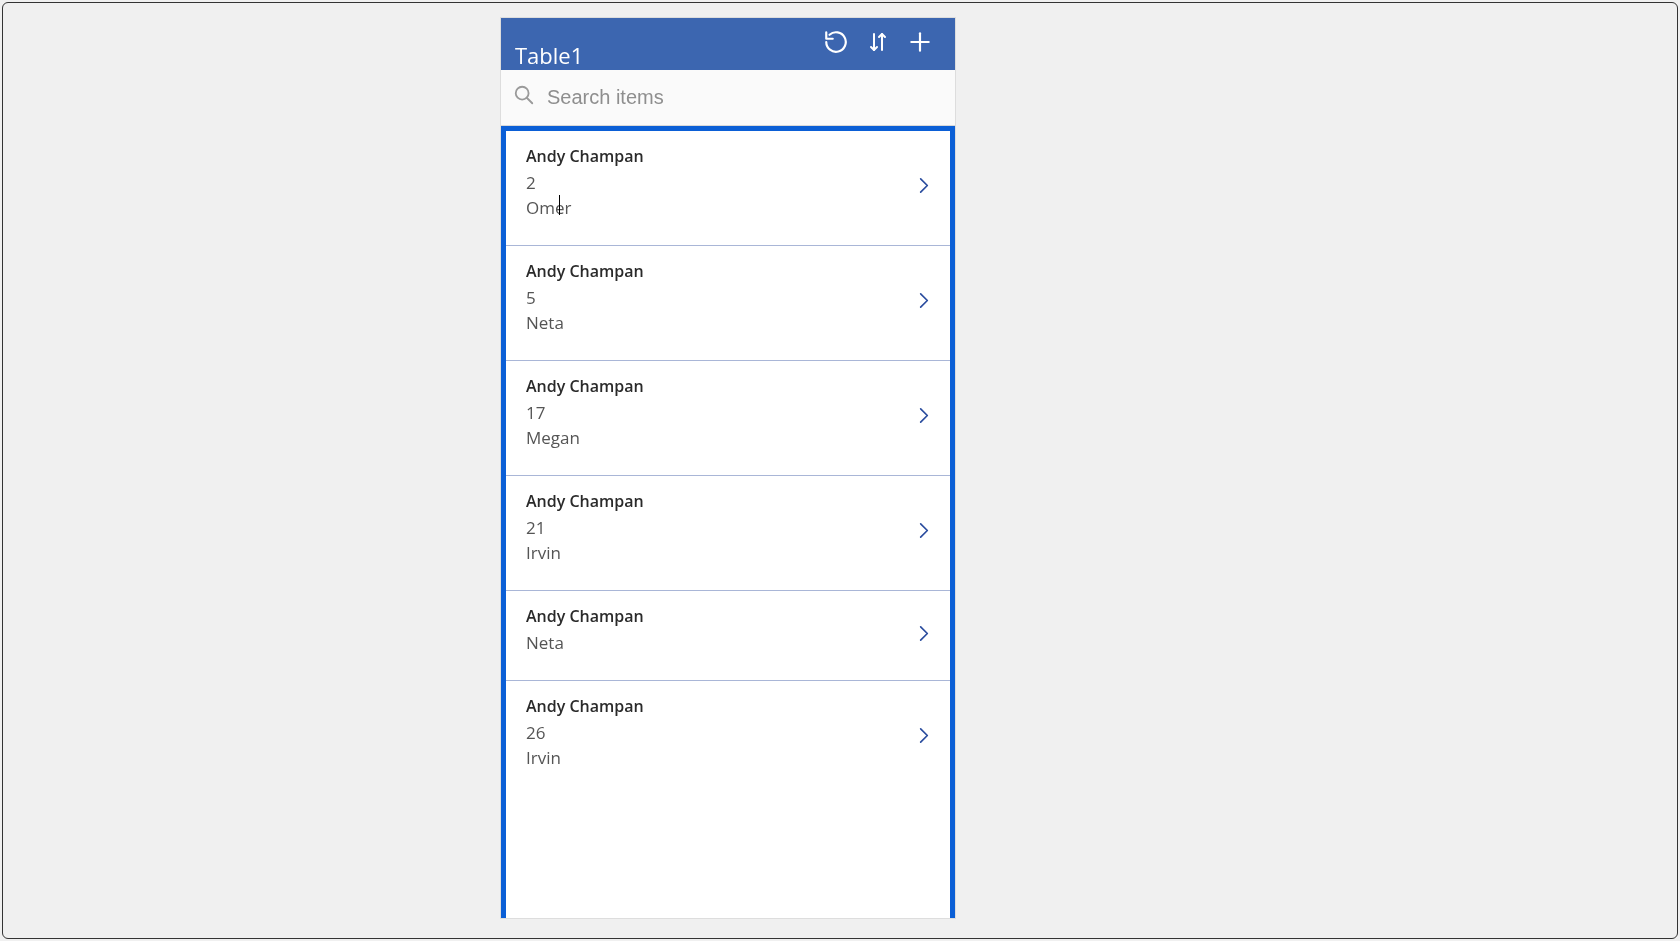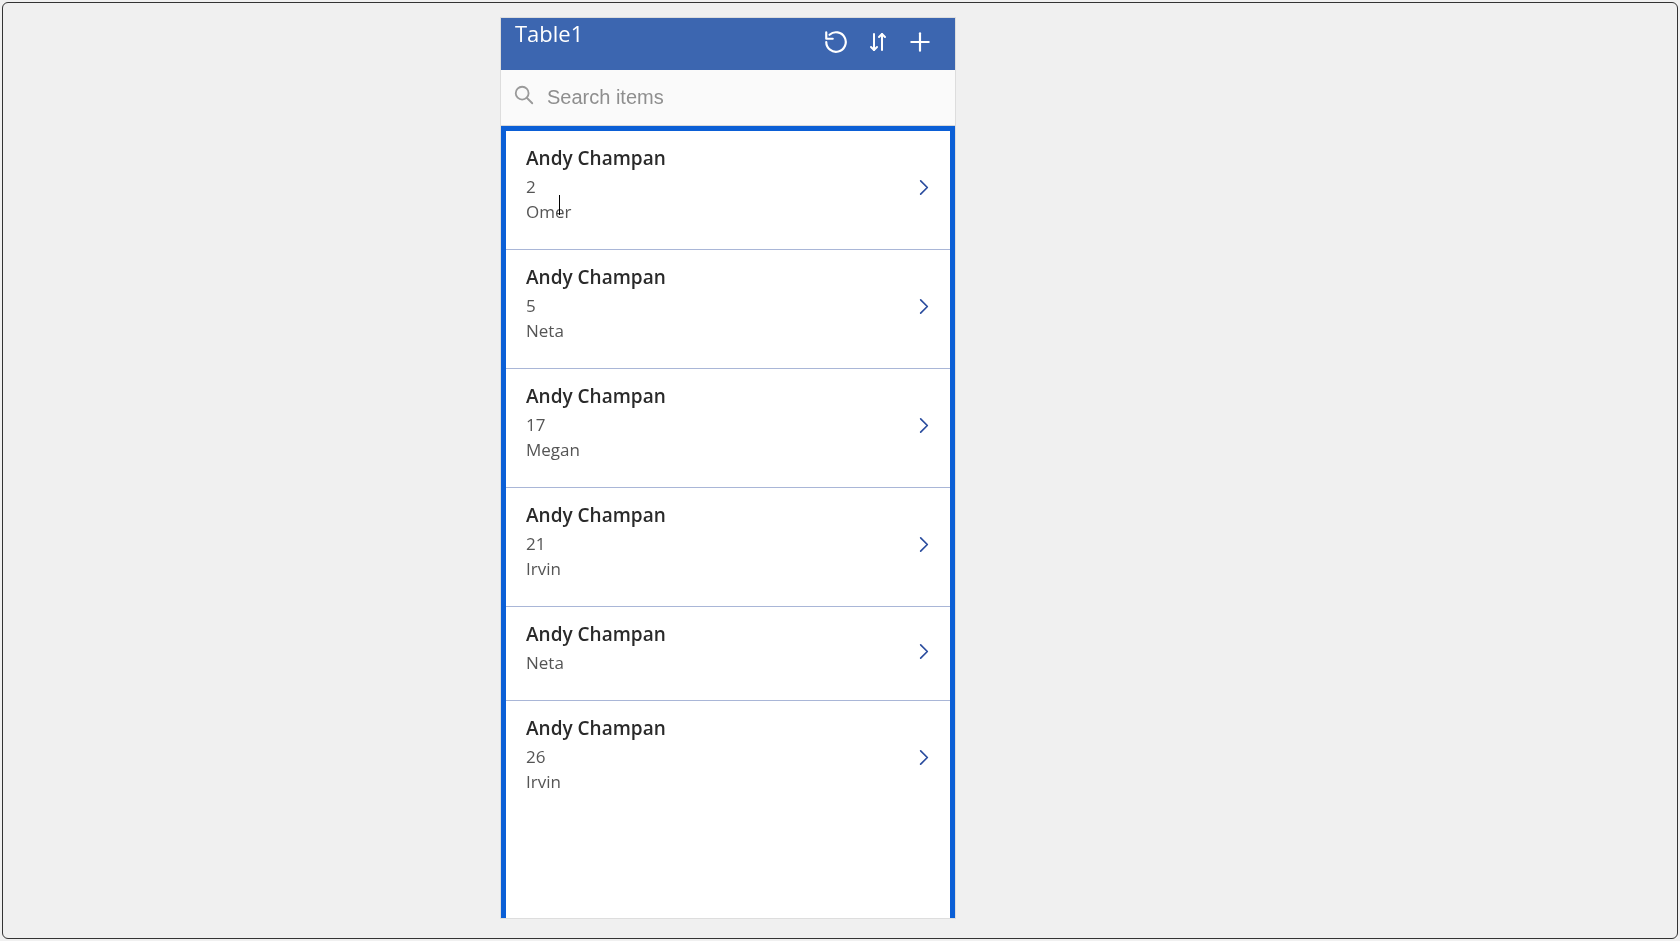--- a/index.html
+++ b/index.html
@@ -30,21 +30,21 @@
     top: 18px;
     width: 454px;
     height: 900px;
     background: #ffffff;
     box-shadow: 0 0 0 1px rgba(0,0,0,0.08);
     overflow: hidden;
   }
 
   .appbar {
     display: flex;
-    align-items: flex-start;
+    align-items: flex-end;
     height: 52px;
     background: #3c66b0;
     color: #ffffff;
     padding: 0 14px;
   }
   .appbar .title {
     font-size: 22px;
     font-weight: 400;
     flex: 1 1 auto;
   }
@@ -88,21 +88,21 @@
 
   .item {
     position: relative;
     border-bottom: 1px solid #a9b6d7;
     padding: 14px 20px 26px 20px;
     background: #ffffff;
     cursor: pointer;
   }
   .item:last-child { border-bottom: none; }
   .item .t1 {
-    font-size: 19px;
+    font-size: 16px;
     font-weight: 600;
     color: #2a2a2a;
     margin-bottom: 4px;
   }
   .item .t2 {
     font-size: 17px;
     color: #555555;
     margin-bottom: 2px;
   }
   .item .t3 {

